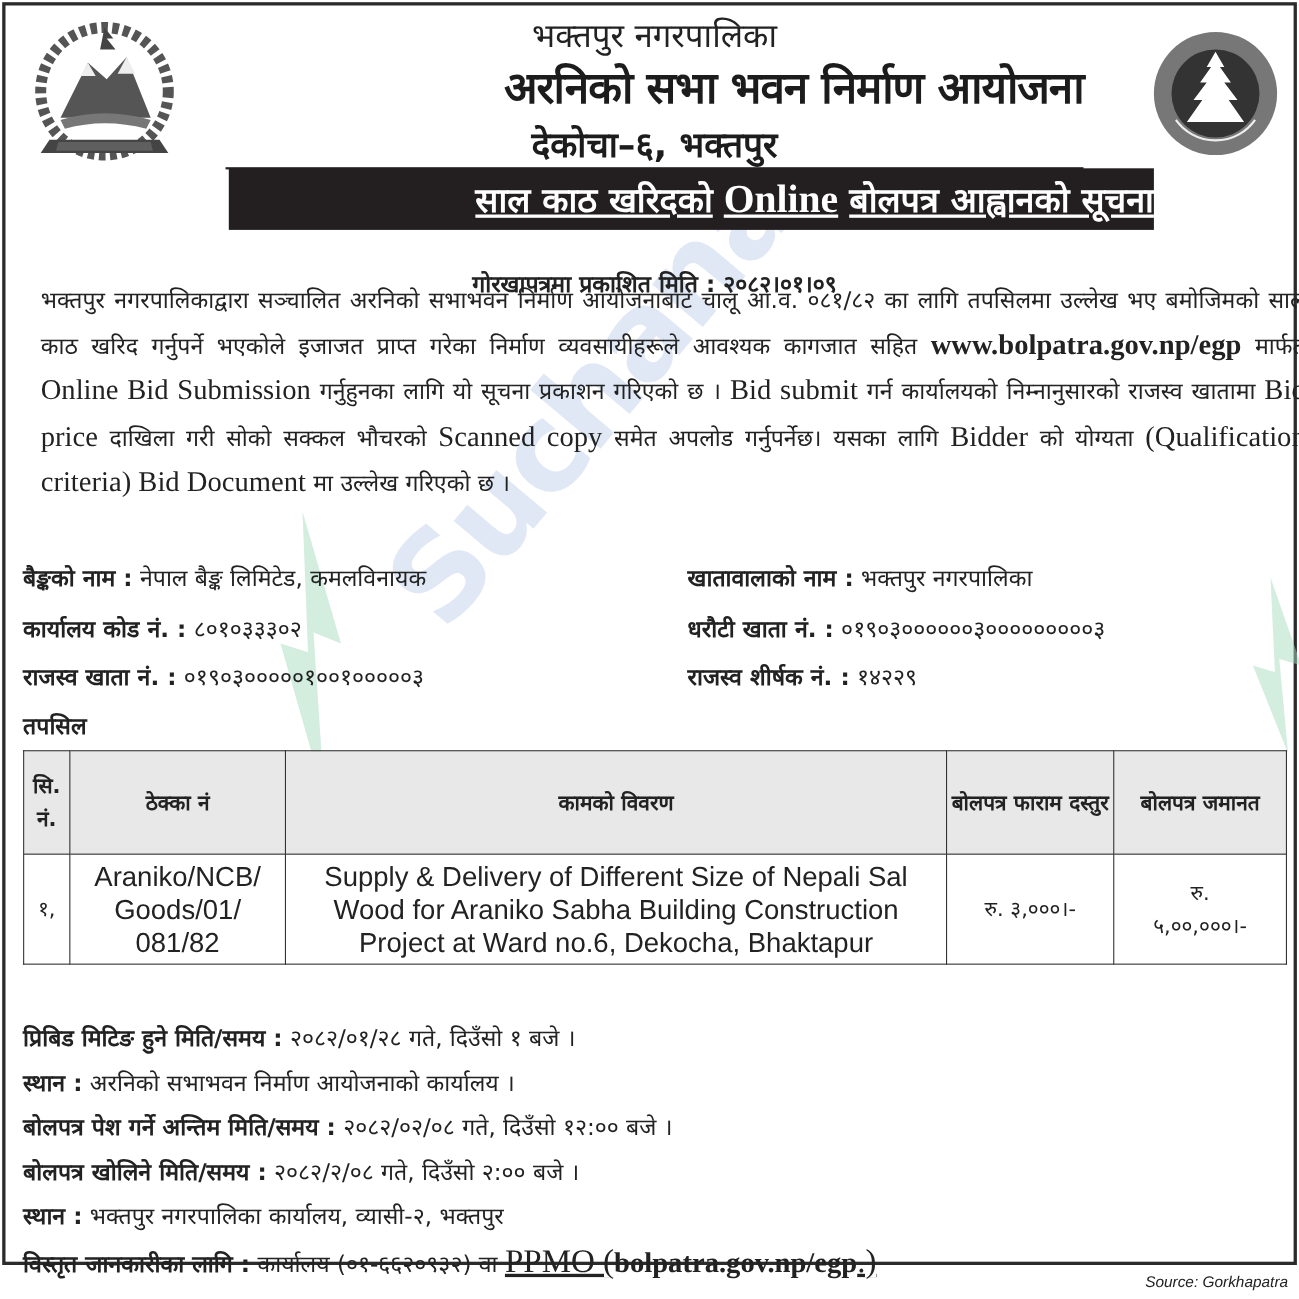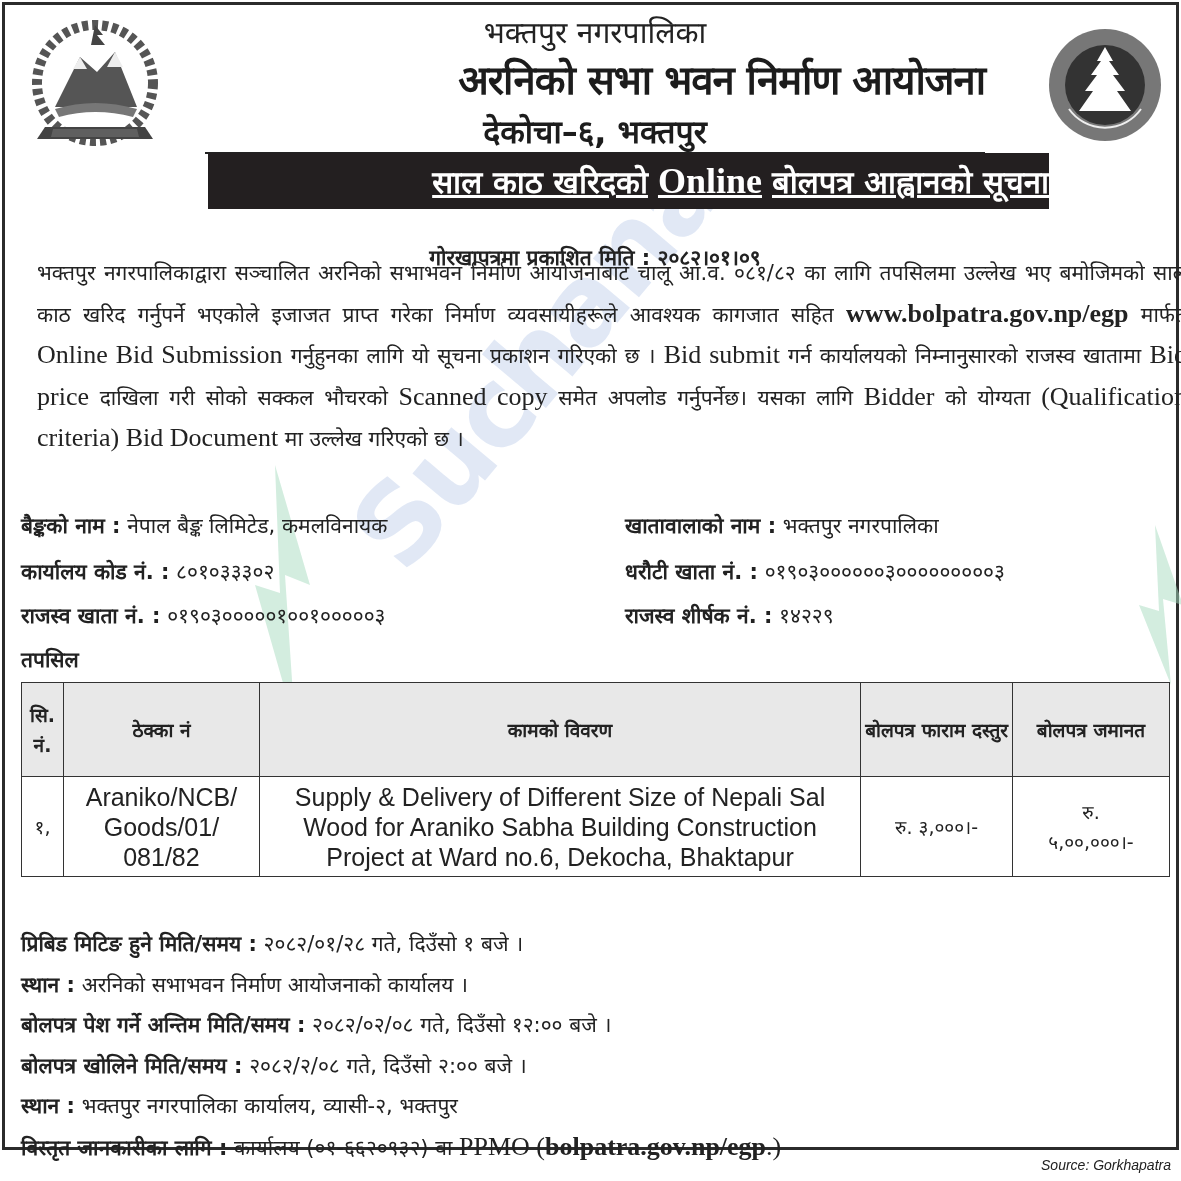--- a/index.html
+++ b/index.html
@@ -46,21 +46,21 @@
 
     .tbl { position: absolute; left: 16px; top: 677px; width: 1149px; border-collapse: collapse; font-family: "DejaVu Sans", sans-serif; }
     .tbl th, .tbl td { border: 1.5px solid #333; text-align: center; vertical-align: middle; }
     .tbl th { background: #e8e8e8; font-size: 19px; font-weight: bold; height: 94px; line-height: 30px; color: #222; }
     .tbl td { height: 100px; font-size: 19px; line-height: 30px; color: #222; }
     .tbl td.en { font-family: Liberation Sans, sans-serif; font-size: 25px; line-height: 30px; }
 
     .dates { position: absolute; left: 16px; top: 888px; width: 1150px; font-family: "DejaVu Sans", sans-serif; font-size: 21px; line-height: 40.5px; color: #222; margin-top: 31px; }
     .dates .row { white-space: nowrap; }
     .dates b { font-weight: bold; }
-    .dates .en { font-family: "Liberation Serif", serif; font-size: 26px; }
+    .dates .en { font-family: "Liberation Serif", serif; font-size: 30px; text-decoration: underline; }
     .dates .enb { font-family: "Liberation Serif", serif; font-size: 26px; font-weight: bold; }
 
     .source { position: absolute; right: 10px; top: 1157px; font-family: "Liberation Sans", sans-serif; font-style: italic; font-size: 14px; color: #222; }
   </style>
 </head>
 <body>
 
 <div class="notice">
 
   <div class="watermark">Suchana</div>

